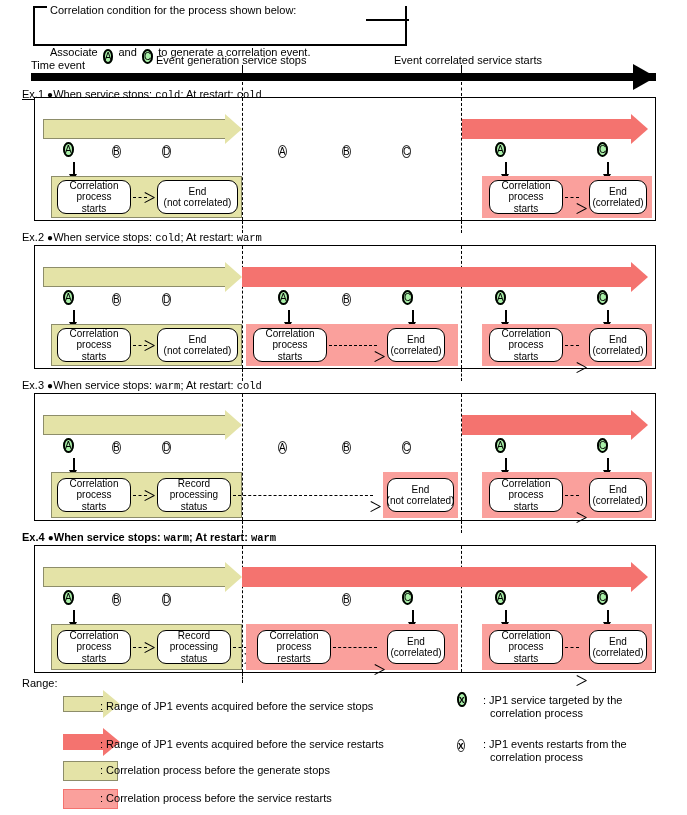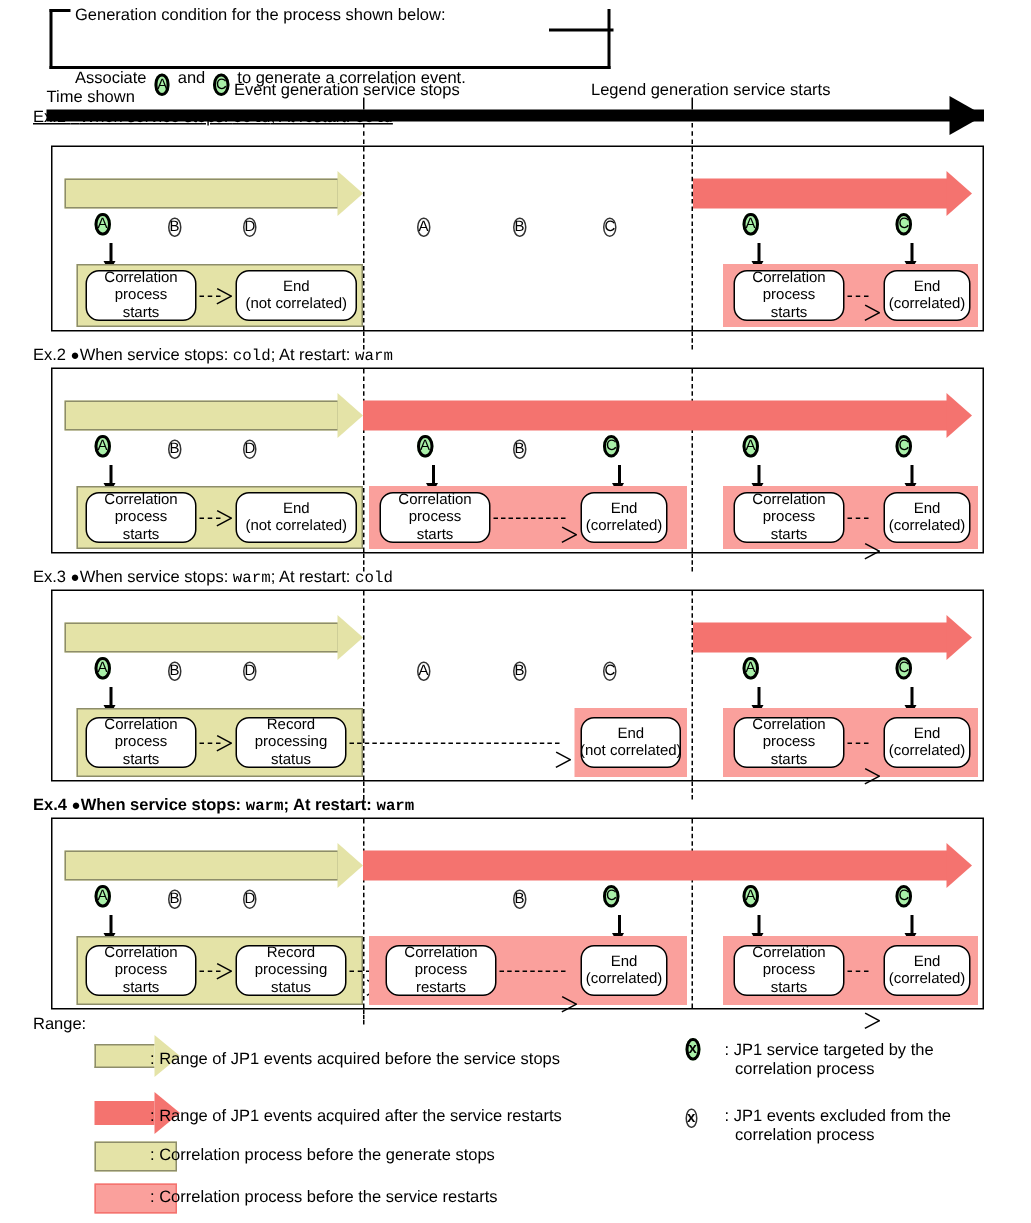--- a/index.html
+++ b/index.html
@@ -79,45 +79,45 @@
   .sw{box-sizing:border-box;}
   .sw-y{background:#e4e3a7;border:1px solid #8d8d6a;}
   .sw-r{background:#faa09c;border:1px solid #f4736f;}
 </style>
 </head>
 <body>
 
 <div class="abs" id="cond-box-topleft"></div>
 <div class="abs" id="cond-box-topright"></div>
 <div class="abs" id="cond-box"></div>
-<div class="abs" id="cond-title">Generation condition for the process shown below:</div>
+<div class="abs" id="cond-title">Correlation condition for the process shown below:</div>
 <div class="abs" id="cond-line2">
   <span>Associate</span>
   <span class="inline-ev">
     <span class="ev target">A</span>
   </span>
   <span>and</span>
   <span class="inline-ev">
     <span class="ev target">C</span>
   </span>
   <span>to generate a correlation event.</span>
 </div>
 
-<div class="abs" id="tl-label">Time shown</div>
+<div class="abs" id="tl-label">Time event</div>
 <div class="abs" id="tl-stops">Event generation service stops</div>
-<div class="abs" id="tl-starts">Legend generation service starts</div>
+<div class="abs" id="tl-starts">Event correlated service starts</div>
 <div class="abs tick" style="left:242px;top:65px;"></div>
 <div class="abs tick" style="left:461px;top:65px;"></div>
 <div class="abs" id="tl-axis"></div>
 <div class="abs" id="tl-head"></div>
 
 <div class="abs vdash" style="left:242px;top:82px;height:14px;"></div>
 <div class="abs vdash" style="left:461px;top:82px;height:14px;"></div>
 
-<div class="abs ex-label" style="left:22px;top:72px;text-decoration:underline;">
+<div class="abs ex-label" style="left:22px;top:88px;text-decoration:underline;">
   <span>Ex.1</span>
   <span class="bullet">●</span><span>When service stops: <span class="mono">cold</span>; At restart: <span class="mono">cold</span></span>
 </div>
 <div class="abs panel" style="left:34px;top:97px;width:622px;height:124px;">
 
   <div class="abs vdash" style="left:207px;top:0;height:122px;"></div>
   <div class="abs vdash" style="left:426px;top:0;height:122px;"></div>
 
   <div class="abs" style="left:8px;top:16px;display:flex;align-items:center;">
     <div class="arrow-body arrow-y" style="width:183px;"></div>
@@ -361,31 +361,31 @@
 <div class="abs" style="left:63px;top:690px;display:flex;align-items:center;">
   <div style="width:40px;height:16px;background:#e4e3a7;border:1px solid #8d8d6a;border-right:none;box-sizing:border-box;"></div>
   <div style="width:0;height:0;border-top:14px solid transparent;border-bottom:14px solid transparent;border-left:17px solid #e4e3a7;"></div>
 </div>
 <div class="abs lg-text" style="left:100px;top:700px;">: Range of JP1 events acquired before the service stops</div>
 
 <div class="abs" style="left:63px;top:728px;display:flex;align-items:center;">
   <div style="width:40px;height:16px;background:#f4736f;"></div>
   <div style="width:0;height:0;border-top:14px solid transparent;border-bottom:14px solid transparent;border-left:17px solid #f4736f;"></div>
 </div>
-<div class="abs lg-text" style="left:100px;top:738px;">: Range of JP1 events acquired after the service restarts</div>
+<div class="abs lg-text" style="left:100px;top:738px;">: Range of JP1 events acquired before the service restarts</div>
 
 <div class="abs sw sw-y" style="left:63px;top:761px;width:55px;height:20px;"></div>
 <div class="abs lg-text" style="left:100px;top:764px;">: Correlation process before the generate stops</div>
 
 <div class="abs sw sw-r" style="left:63px;top:789px;width:55px;height:20px;"></div>
 <div class="abs lg-text" style="left:100px;top:792px;">: Correlation process before the service restarts</div>
 
 <div class="abs" style="left:457px;top:692px;">
   <span class="ev target" style="font-weight:bold;">x</span>
 </div>
 <div class="abs lg-text" style="left:483px;top:694px;">: JP1 service targeted by the</div>
 <div class="abs lg-text" style="left:490px;top:707px;">correlation process</div>
 
 <div class="abs" style="left:457px;top:736px;">
   <span class="ev excl" style="font-weight:bold;">x</span>
 </div>
-<div class="abs lg-text" style="left:483px;top:738px;">: JP1 events excluded from the</div>
+<div class="abs lg-text" style="left:483px;top:738px;">: JP1 events restarts from the</div>
 <div class="abs lg-text" style="left:490px;top:751px;">correlation process</div>
 
 </body></html>

